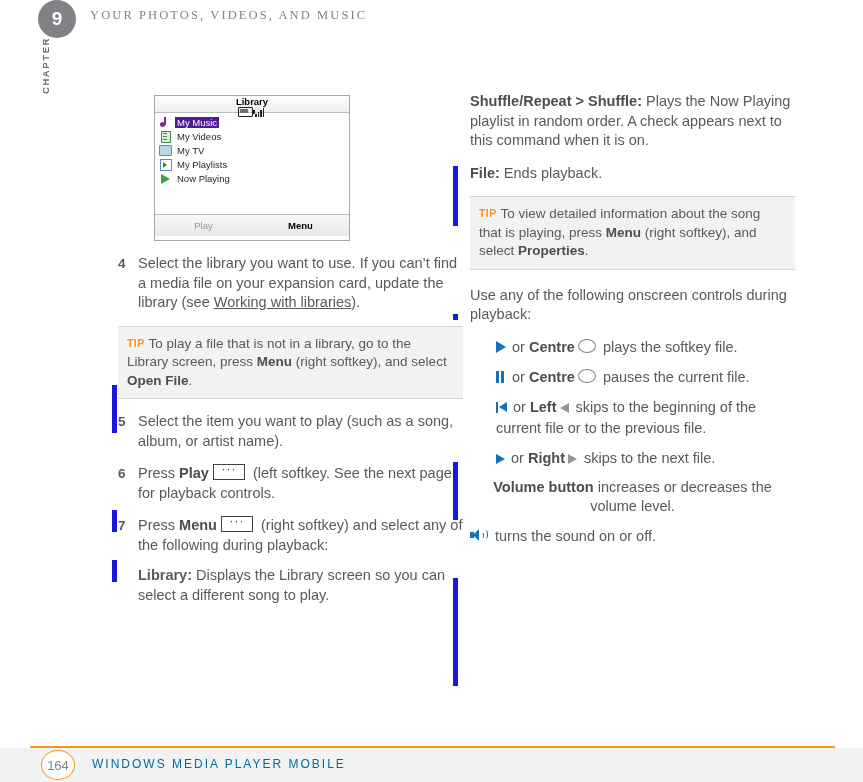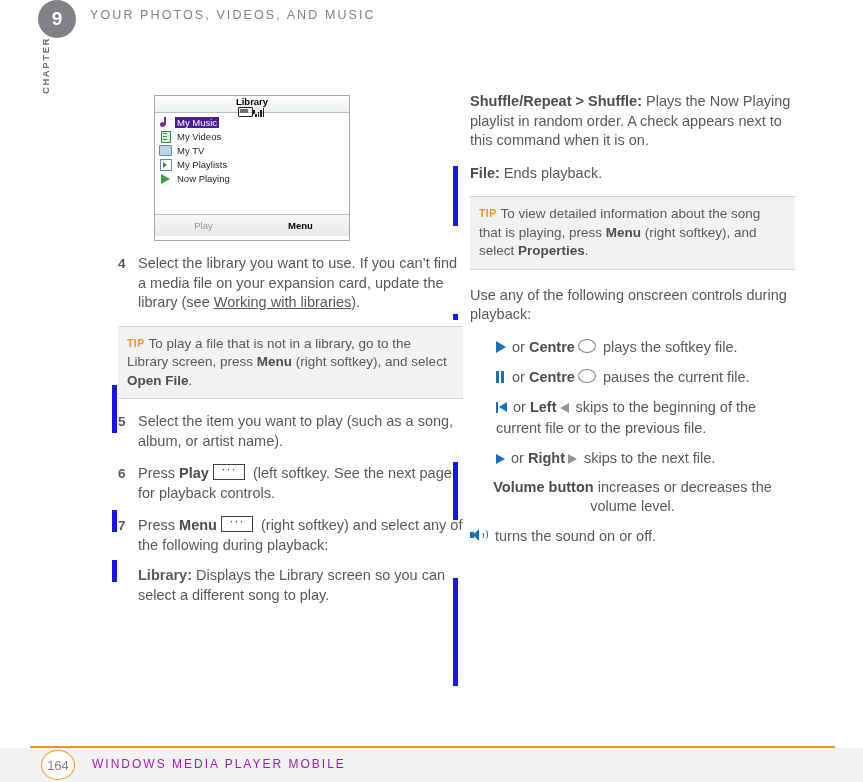--- a/index.html
+++ b/index.html
@@ -19,20 +19,21 @@
     position:absolute;left:38px;top:0px;width:38px;height:38px;border-radius:50%;
     background:#808285;color:#ffffff;
     font-size:19px;font-weight:bold;
     display:flex;align-items:center;justify-content:center;
     letter-spacing:0;
   }
   .header-title{
     position:absolute;left:90px;top:8px;
     font-size:12.5px;letter-spacing:2.1px;color:#808285;
     font-weight:normal;
+    font-family:Liberation Serif, serif;
   }
   
   .chapter-tab{
     position:absolute;left:30px;top:38px;width:28px;height:80px;
     background:#ffffff;
   }
   .chapter-word{
     position:absolute;left:-20px;top:22px;width:70px;
     transform:rotate(-90deg);
     transform-origin:center center;
@@ -160,21 +161,21 @@
   .cbar{position:absolute;width:5px;background:#1818d8;}
 
   
   .footer-rule{position:absolute;left:30px;top:746px;width:805px;height:1.5px;background:#f7941e;}
   .footer-band{position:absolute;left:0;top:748px;width:863px;height:34px;background:#f1f2f2;}
   .page-circle{
     position:absolute;left:41px;top:750px;width:32px;height:28px;border-radius:50%;
     border:1.6px solid #f7941e;background:#ffffff;color:#808285;
     font-size:13px;display:flex;align-items:center;justify-content:center;
   }
-  .footer-title{position:absolute;left:92px;top:757px;font-size:12px;letter-spacing:2px;color:#a21caf;}
+  .footer-title{position:absolute;left:92px;top:757px;font-size:12px;letter-spacing:2px;color:#0369a1;}
 </style>
 </head>
 <body>
 
 <div class="header">
   <div class="chapter-badge">9</div>
   <div class="header-title">YOUR PHOTOS, VIDEOS, AND MUSIC</div>
 </div>
 <div class="chapter-tab">
   <div class="chapter-word">CHAPTER</div>

